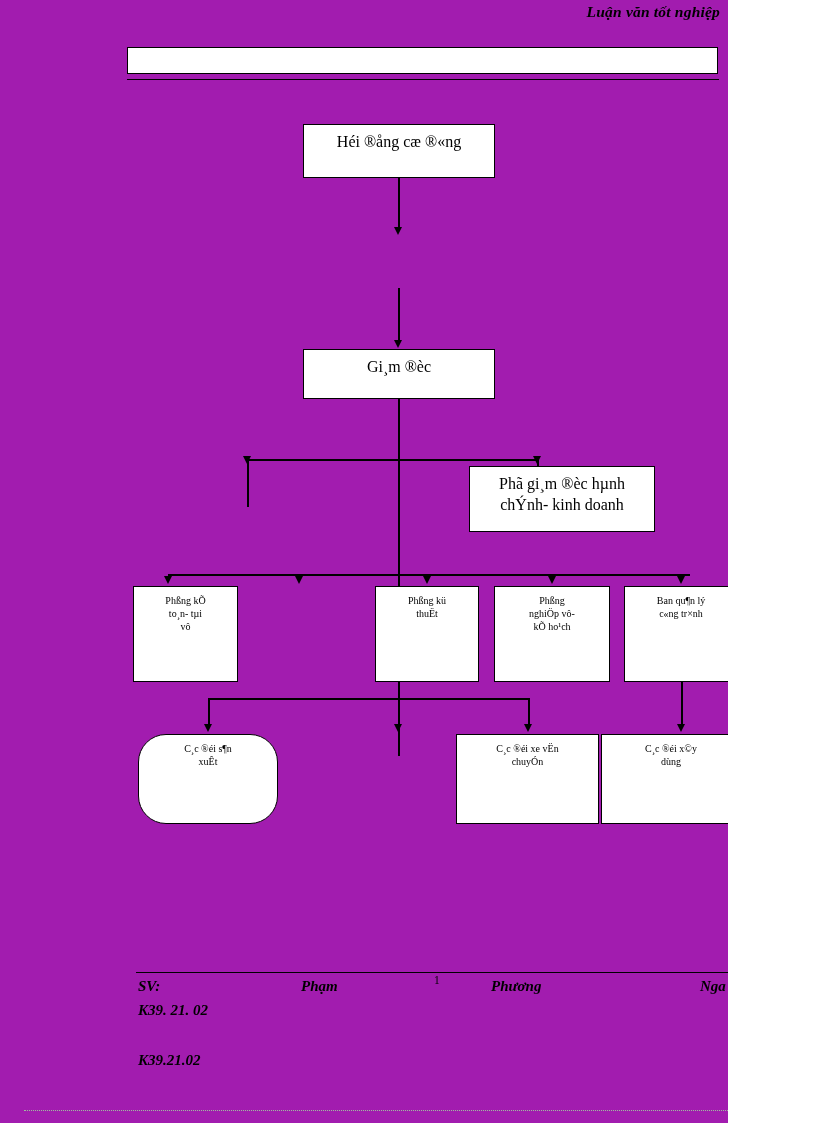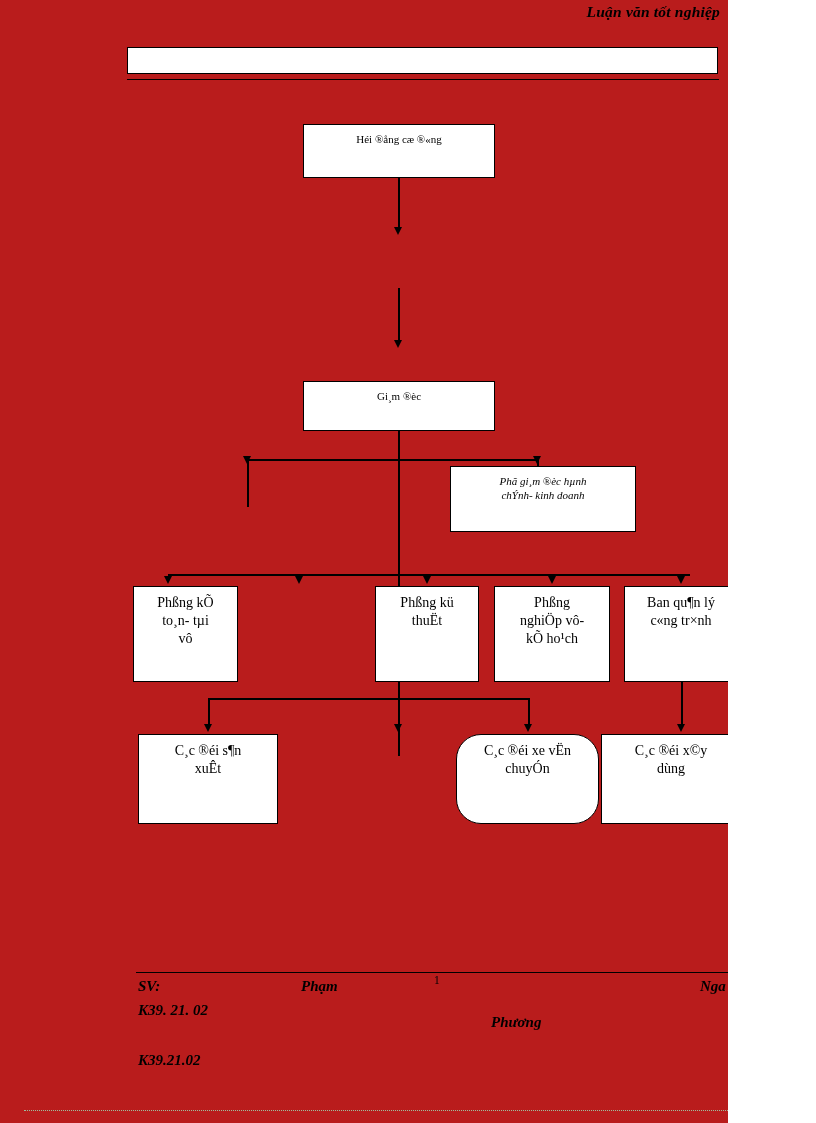--- a/index.html
+++ b/index.html
@@ -9,21 +9,21 @@
     background: #ffffff;
   }
   body {
     font-family: "Liberation Serif", "DejaVu Serif", serif;
     color: #000000;
   }
   #page {
     position: relative;
     width: 728px;
     height: 1123px;
-    background: #b91c1c;
+    background: #a21caf;
     overflow: hidden;
   }
 
   
   #header-box {
     position: absolute;
     left: 127px;
     top: 47px;
     width: 591px;
     height: 27px;
@@ -62,28 +62,28 @@
   .node {
     position: absolute;
     border: 1px solid #000000;
     box-sizing: border-box;
     background: #ffffff;
     display: flex;
     align-items: flex-start;
     justify-content: center;
     text-align: center;
     font-family: "Liberation Serif", "DejaVu Serif", serif;
-    font-size: 11px;
+    font-size: 16px;
     line-height: 1.30;
     padding-top: 7px;
     padding-left: 3px;
     padding-right: 3px;
     white-space: pre-line;
   }
-  .node.small { font-size: 14px; }
+  .node.small { font-size: 10px; }
 
   .conn {
     position: absolute;
     background: #000000;
   }
   .conn.v { width: 1.6px; }
   .conn.h { height: 1.6px; }
 
   .arrow {
     position: absolute;
@@ -110,21 +110,21 @@
     font-weight: bold;
     font-style: italic;
     white-space: nowrap;
   }
   #footer-sv   { left: 138px; top: 978px; }
   #footer-name1{ left: 301px; top: 978px; }
   #footer-pageno{
     left: 434px; top: 974px;
     font-size: 11.5px; font-weight: normal; font-style: normal;
   }
-  #footer-name2{ left: 491px; top: 1014px; }
+  #footer-name2{ left: 491px; top: 978px; }
   #footer-name3{ left: 700px; top: 978px; }
   #footer-code1{ left: 138px; top: 1002px; }
   #footer-code2{ left: 138px; top: 1028px; margin-top: 24px; }
 
   #bottom-dotted {
     position: absolute;
     left: 24px;
     top: 1110px;
     width: 770px;
     height: 0;
@@ -174,39 +174,39 @@
     <div class="arrow" style="left:204px; top:724px;"></div>
     <div class="conn v" style="left:528px; top:698px; height:26px;"></div>
     <div class="arrow" style="left:524px; top:724px;"></div>
 
     <div class="conn v" style="left:681px; top:682px; height:44px;"></div>
     <div class="arrow" style="left:677px; top:724px;"></div>
 
     <div class="node" style="left:303px; top:124px; width:192px; height:54px;">Héi ®ång cæ ®«ng</div>
 
 
-    <div class="node" style="left:303px; top:349px; width:192px; height:50px;margin-top:32px;">Gi¸m ®èc</div>
-
-    <div class="node" style="left:450px; top:466px; width:186px; height:66px;font-style:italic;">Phã gi¸m ®èc hµnh
+    <div class="node" style="left:303px; top:349px; width:192px; height:50px;">Gi¸m ®èc</div>
+
+    <div class="node" style="left:469px; top:466px; width:186px; height:66px;">Phã gi¸m ®èc hµnh
 chÝnh- kinh doanh</div>
 
     <div class="node small" style="left:133px; top:586px; width:105px; height:96px;">Phßng kÕ
 to¸n- tµi
 vô</div>
     <div class="node small" style="left:375px; top:586px; width:104px; height:96px;">Phßng kü
 thuËt</div>
     <div class="node small" style="left:494px; top:586px; width:116px; height:96px;">Phßng
 nghiÖp vô-
 kÕ ho¹ch</div>
     <div class="node small" style="left:624px; top:586px; width:114px; height:96px;">Ban qu¶n lý
 c«ng tr×nh</div>
 
-    <div class="node small" style="left:138px; top:734px; width:140px; height:90px;">C¸c ®éi s¶n
+    <div class="node small" style="left:138px; top:734px; width:140px; height:90px;border-radius:28px;">C¸c ®éi s¶n
 xuÊt</div>
-    <div class="node small" style="left:456px; top:734px; width:143px; height:90px;border-radius:25px;">C¸c ®éi xe vËn
+    <div class="node small" style="left:456px; top:734px; width:143px; height:90px;">C¸c ®éi xe vËn
 chuyÓn</div>
     <div class="node small" style="left:601px; top:734px; width:140px; height:90px;">C¸c ®éi x©y
 dùng</div>
 
   </div>
 
   <div id="footer-rule"></div>
   <div class="footer-line" id="footer-sv">SV:</div>
   <div class="footer-line" id="footer-name1">Phạm</div>
   <div class="footer-line" id="footer-pageno">1</div>

